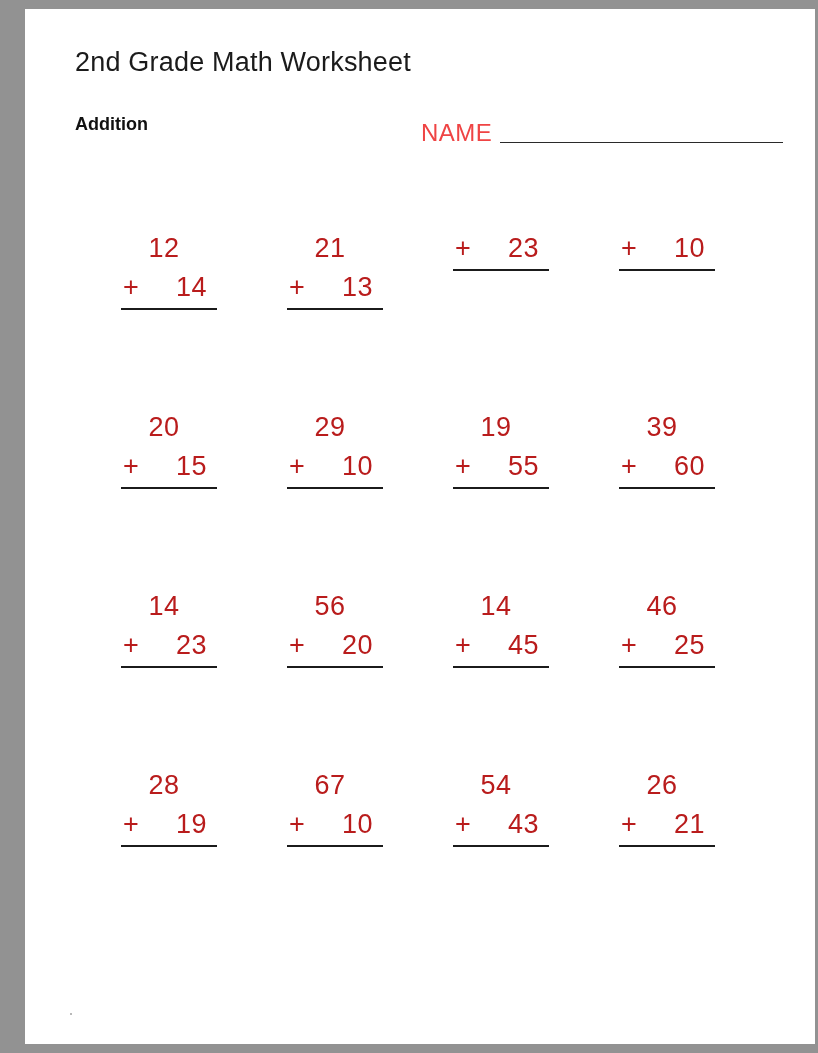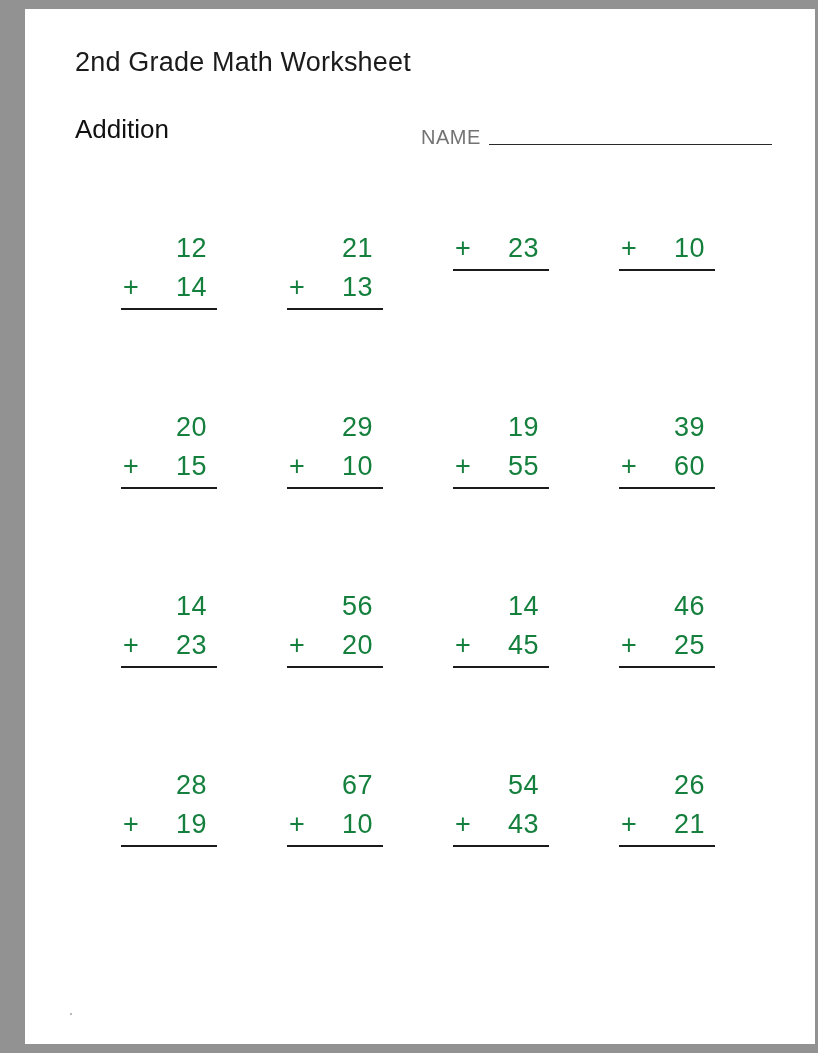--- a/index.html
+++ b/index.html
@@ -28,38 +28,37 @@
     top: 38px;
     font-size: 27px;
     color: #1b1b1b;
     letter-spacing: 0.2px;
     white-space: nowrap;
   }
   .subject-title {
     position: absolute;
     left: 50px;
     top: 105px;
-    font-size: 26px;
-    font-weight: 400;
+    font-size: 18px;
+    font-weight: 700;
     color: #111111;
     white-space: nowrap;
   }
   .name-block {
     position: absolute;
     left: 396px;
     top: 112px;
     display: flex;
     align-items: flex-end;
   }
   .name-label {
-    font-size: 20px;
-    color: #737373;
+    font-size: 24px;
+    color: #ef4444;
     letter-spacing: 0.5px;
     line-height: 1;
-    margin-top: 6px;
   }
   .name-rule {
     width: 283px;
     height: 0;
     margin-left: 8px;
     border-bottom: 1.6px solid #2a2a2a;
     margin-bottom: 2px;
   }
   .problems {
     position: absolute;
@@ -71,23 +70,23 @@
     grid-template-rows: repeat(4, 179px);
     column-gap: 0px;
   }
   .problem {
     position: relative;
     width: 166px;
   }
   .prob-inner {
     width: 96px;
     margin-left: 46px;
-    text-align: right;
+    text-align: center;
     font-size: 27px;
-    color: #15803d;
+    color: #b91c1c;
     line-height: 1.45;
   }
   .top-num {
     padding-right: 10px;
     letter-spacing: 0.5px;
   }
   .bot-row {
     display: flex;
     justify-content: space-between;
     padding-right: 10px;

